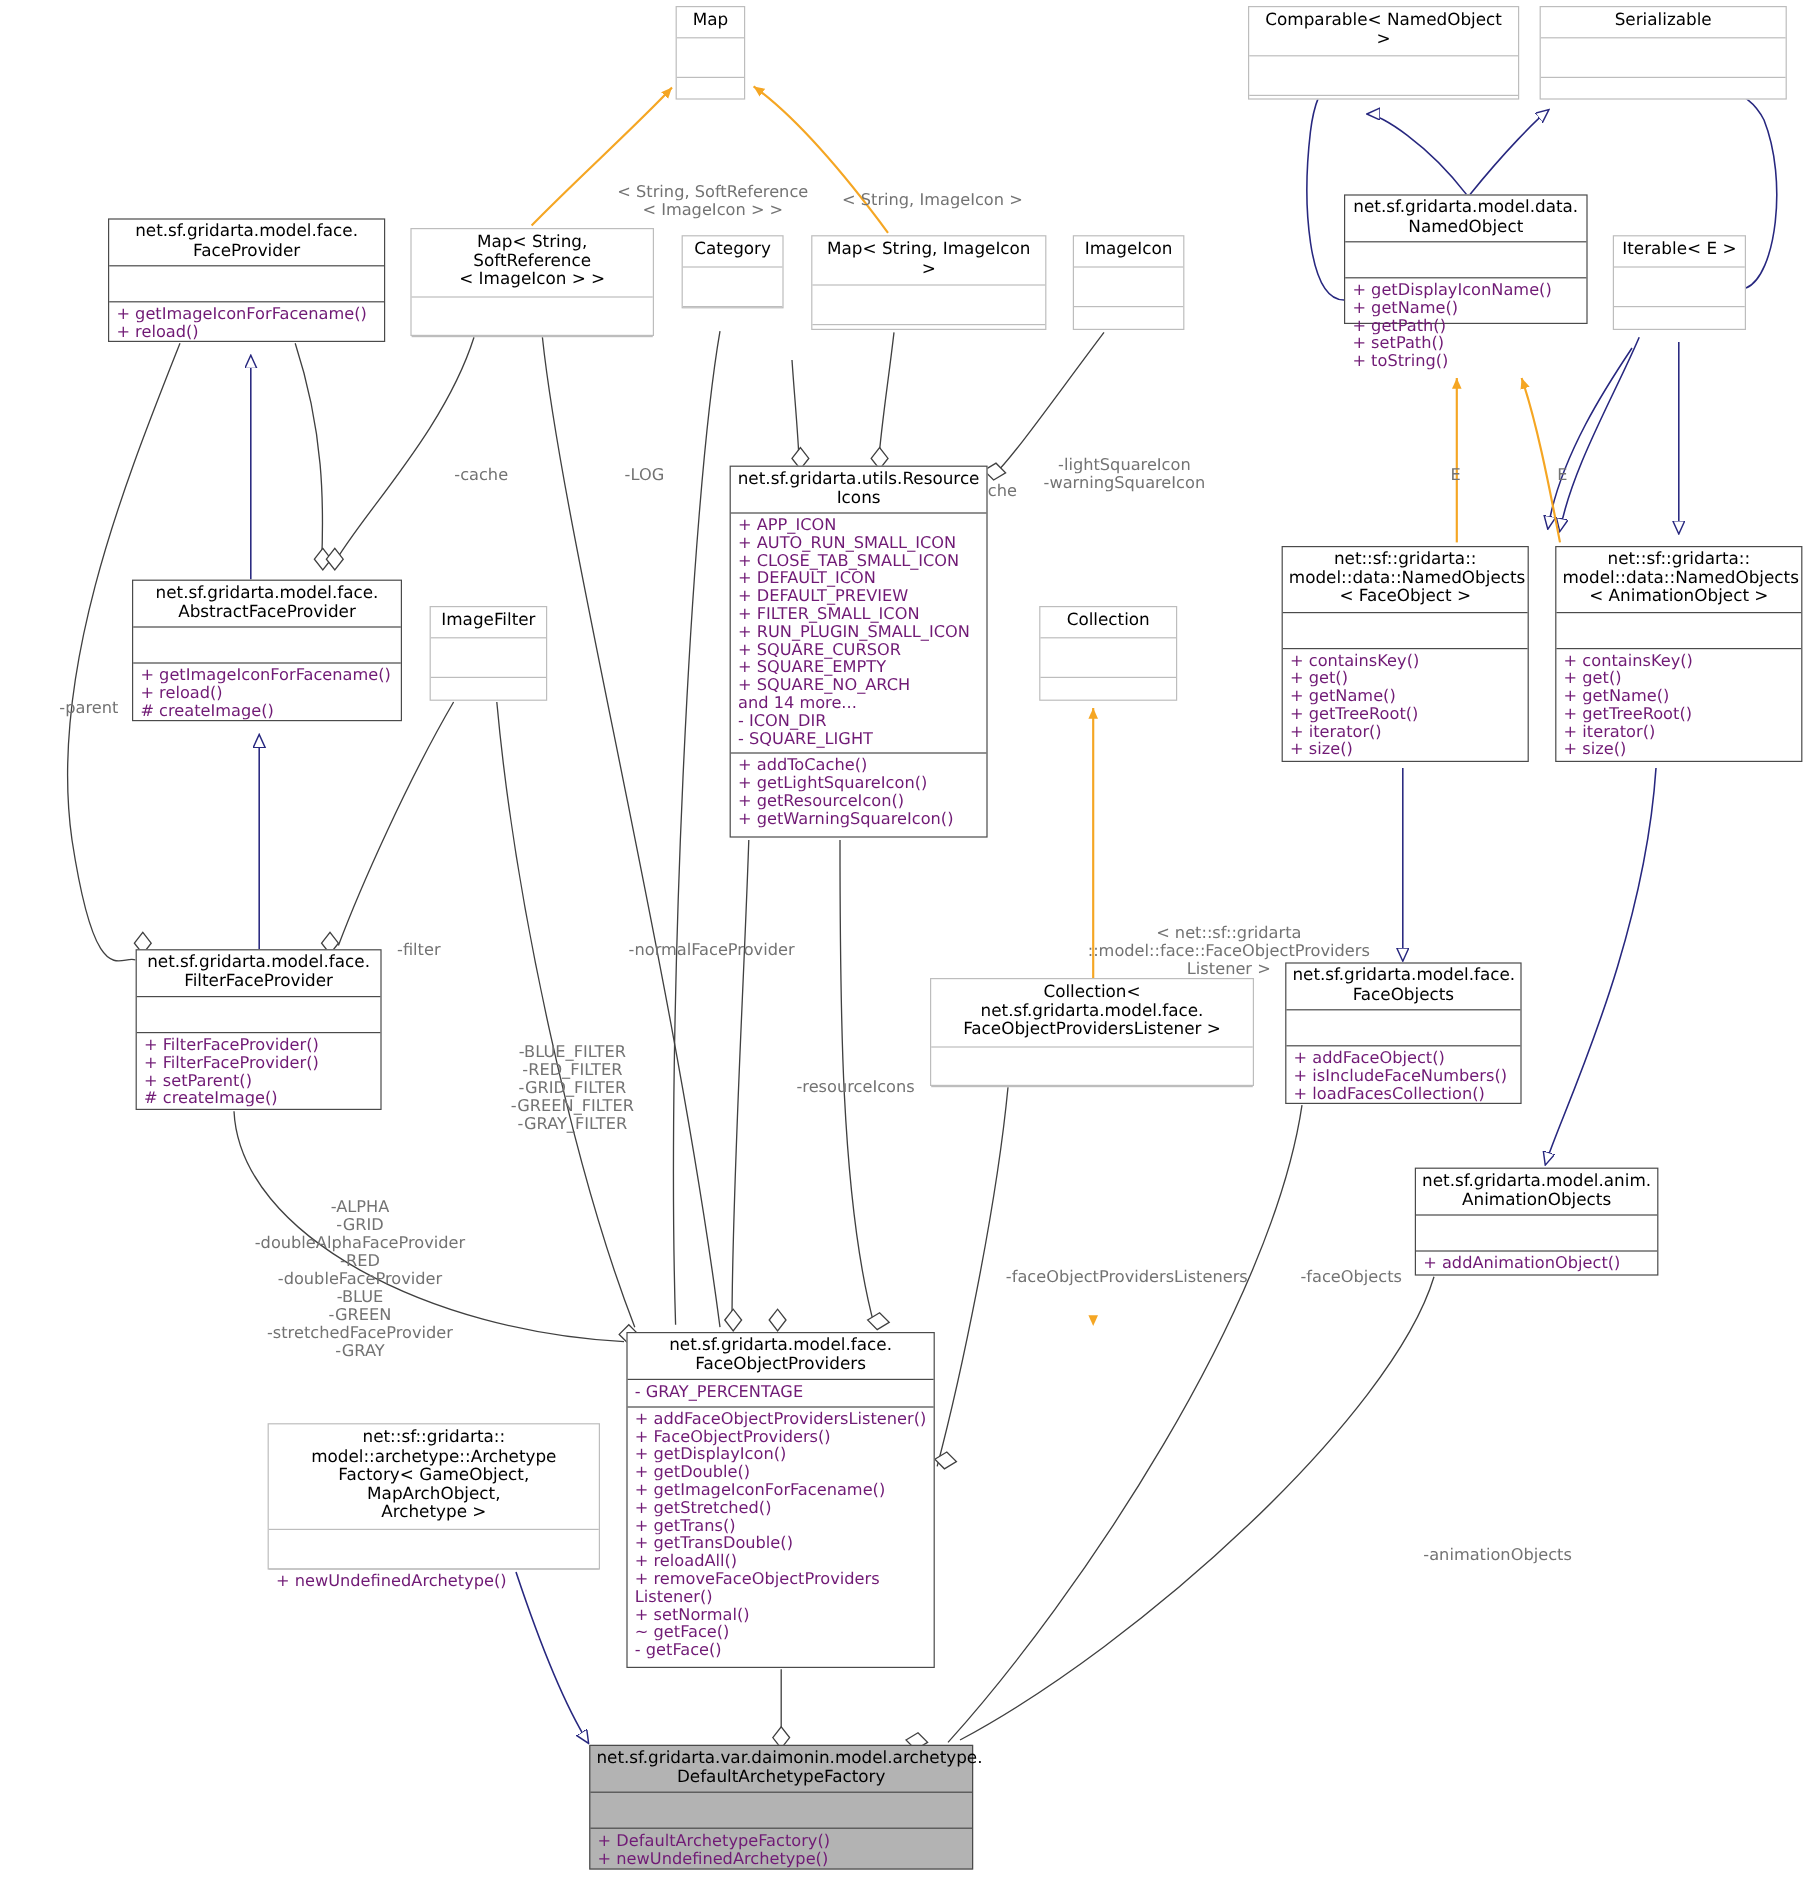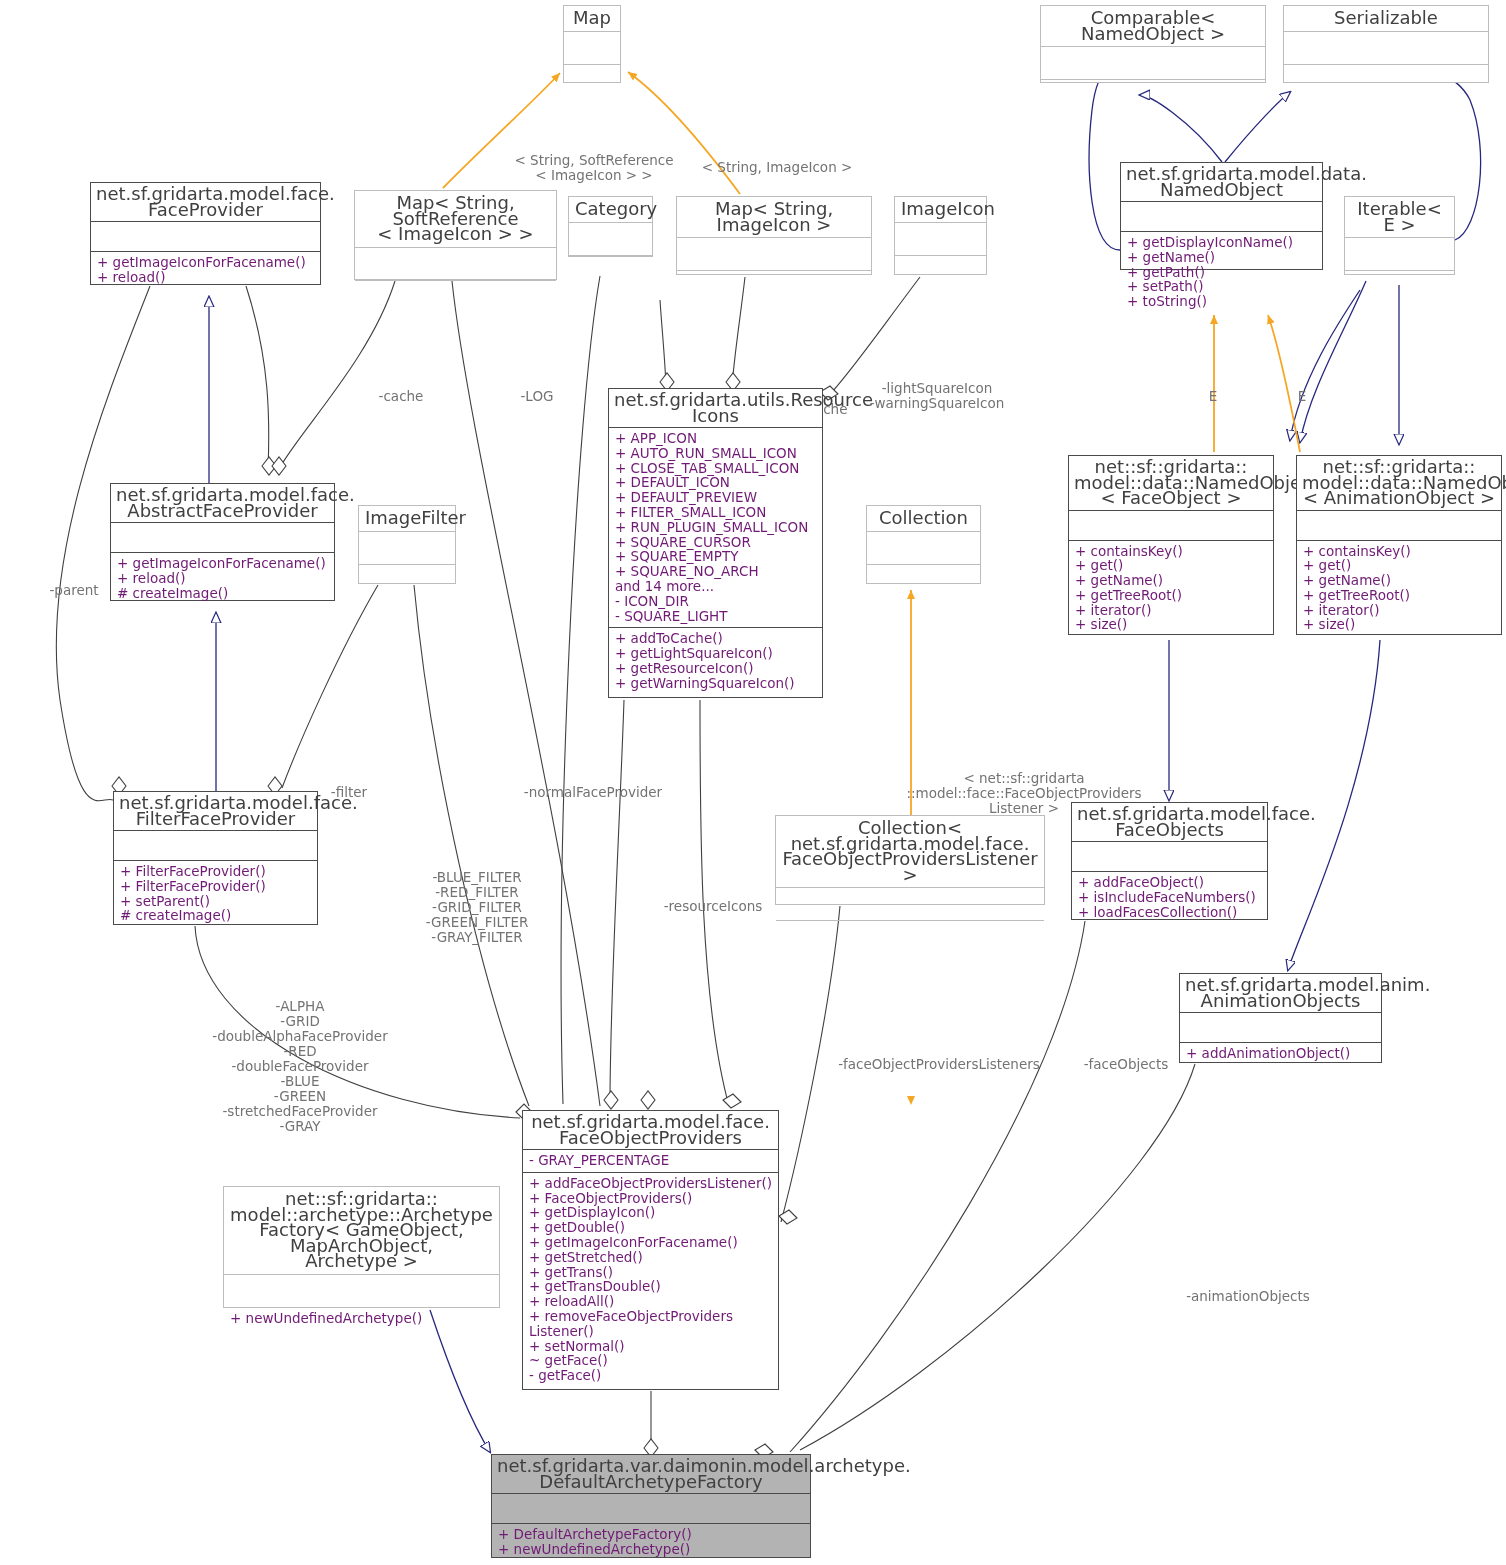--- a/index.html
+++ b/index.html
@@ -35,23 +35,23 @@
   .node.plain {           
     border: 1px solid #bdbdbd;
   }
   .node.highlight {       
     background: #b3b3b3;
     border: 1px solid #4a4a4a;
   }
   .node .title {
     text-align: center;
     padding: 3px 5px 4px 5px;
-    font-size: 18px;
+    font-size: 14px;
     line-height: 15.5px;
-    color: #404040;
+    color: #000000;
     white-space: pre-line;
   }
   .node.plain .title { padding: 4px 6px 5px 6px; }
   .node .sep {
     height: 1px;
     background: #4a4a4a;
     flex: none;
   }
   .node.plain .sep { background: #bdbdbd; }
   .node .compartment {
@@ -199,21 +199,21 @@
   <div class="node" style="left:90px;top:182px;width:231px;height:103px;">
     <div class="title">net.sf.gridarta.model.face.
 FaceProvider</div>
     <div class="sep"></div>
     <div class="compartment empty"></div>
     <div class="sep"></div>
     <div class="compartment">+ getImageIconForFacename()
 + reload()</div>
   </div>
 
-  <div class="node plain" style="left:342px;top:190px;width:203px;height:90px;margin-left:12px;">
+  <div class="node plain" style="left:342px;top:190px;width:203px;height:90px;">
     <div class="title">Map&lt; String, SoftReference
 &lt; ImageIcon &gt; &gt;</div>
     <div class="sep"></div>
     <div class="compartment empty"></div>
     <div class="sep"></div>
     <div class="compartment empty"></div>
   </div>
 
   <div class="node plain" style="left:568px;top:196px;width:85px;height:61px;">
     <div class="title">Category</div>

